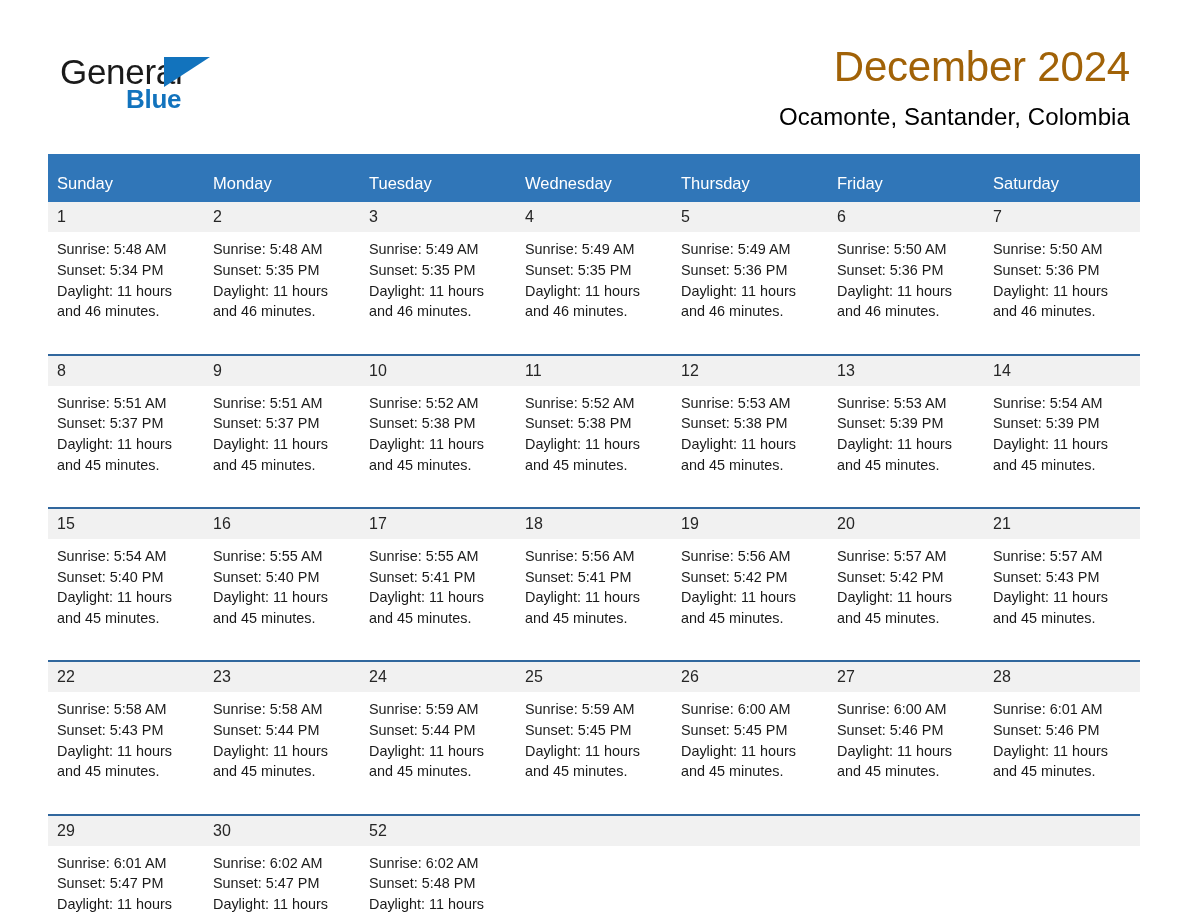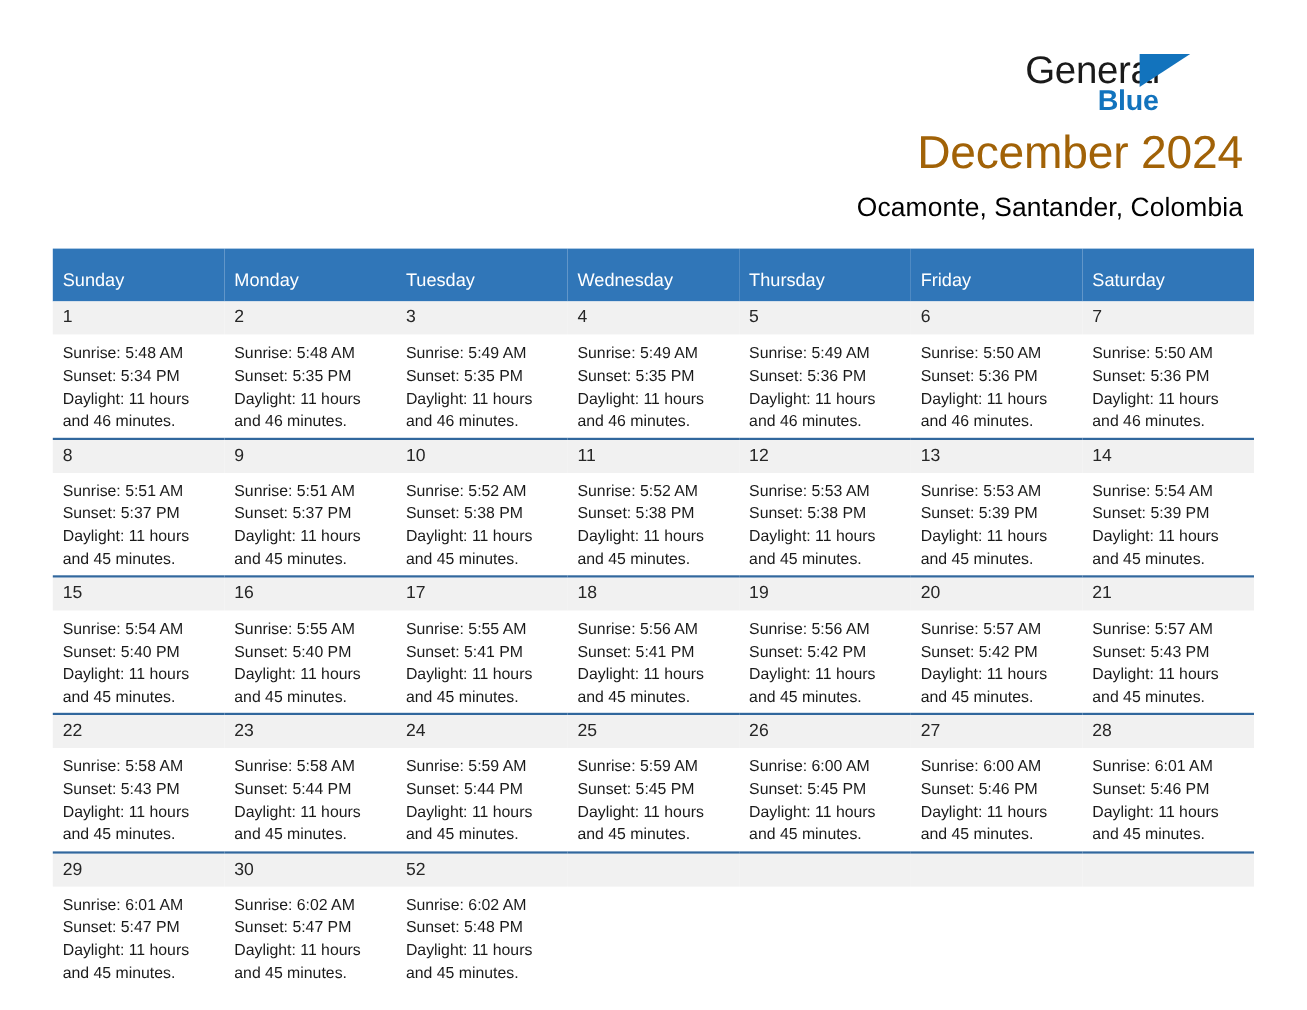--- a/index.html
+++ b/index.html
@@ -14,24 +14,23 @@
     position: relative;
     width: 1188px;
     height: 918px;
     background: #ffffff;
     padding: 0;
   }
 
   
   .top {
     display: flex;
-    align-items: flex-end;
+    align-items: center;
     justify-content: space-between;
     padding: 44px 58px 0 58px;
-    flex-direction: column;
   }
   .brand {
     position: relative;
     width: 200px;
     height: 72px;
     flex: 0 0 auto;
   }
   .brand-general {
     position: absolute;
     left: 2px;
@@ -111,21 +110,21 @@
   tr.week:first-of-type td.daycell { border-top: none; }
   .daynum {
     background: #f1f1f1;
     font-size: 16px;
     color: #262626;
     padding: 6px 0 7px 9px;
     height: 30px;
   }
   .daynum.empty { color: transparent; }
   .info {
-    padding: 7px 10px 4px 9px;
+    padding: 7px 10px 32px 9px;
     font-size: 14.4px;
     line-height: 1.43;
     color: #1a1a1a;
   }
   .info div { white-space: nowrap; }
   .info .daylight { white-space: normal; }
   td.emptycell .info { visibility: hidden; }
 </style>
 </head>
 <body>

